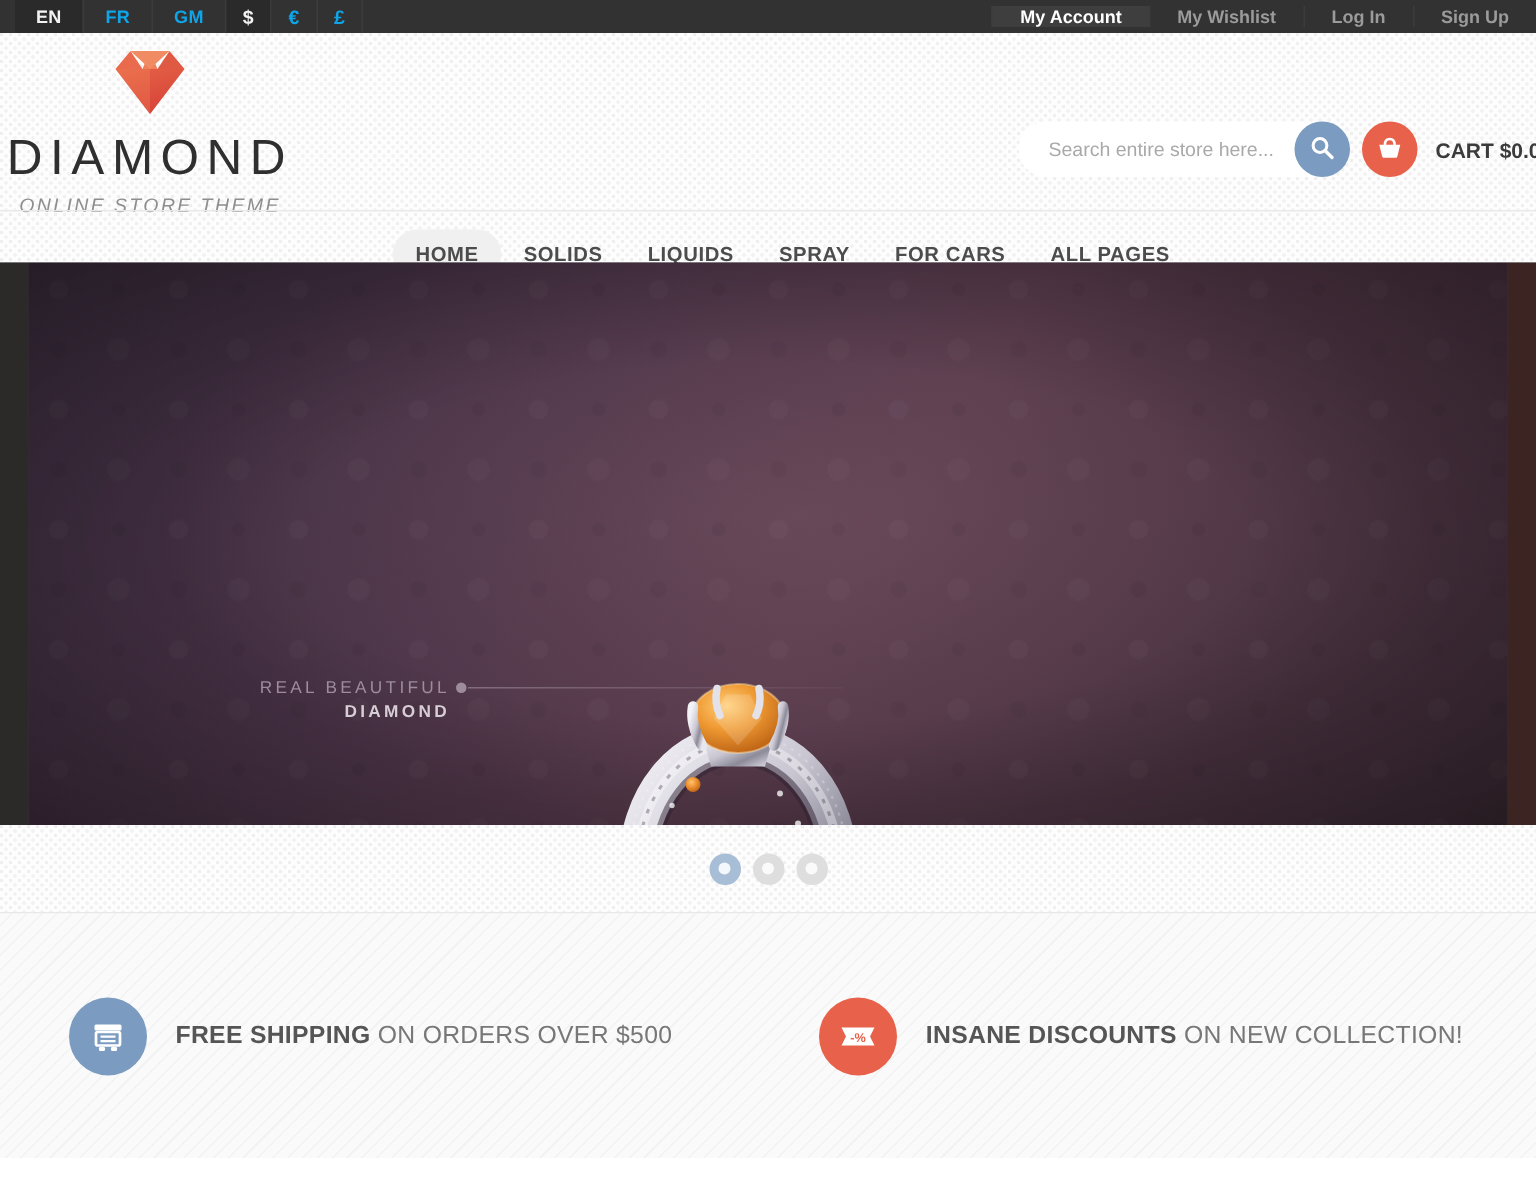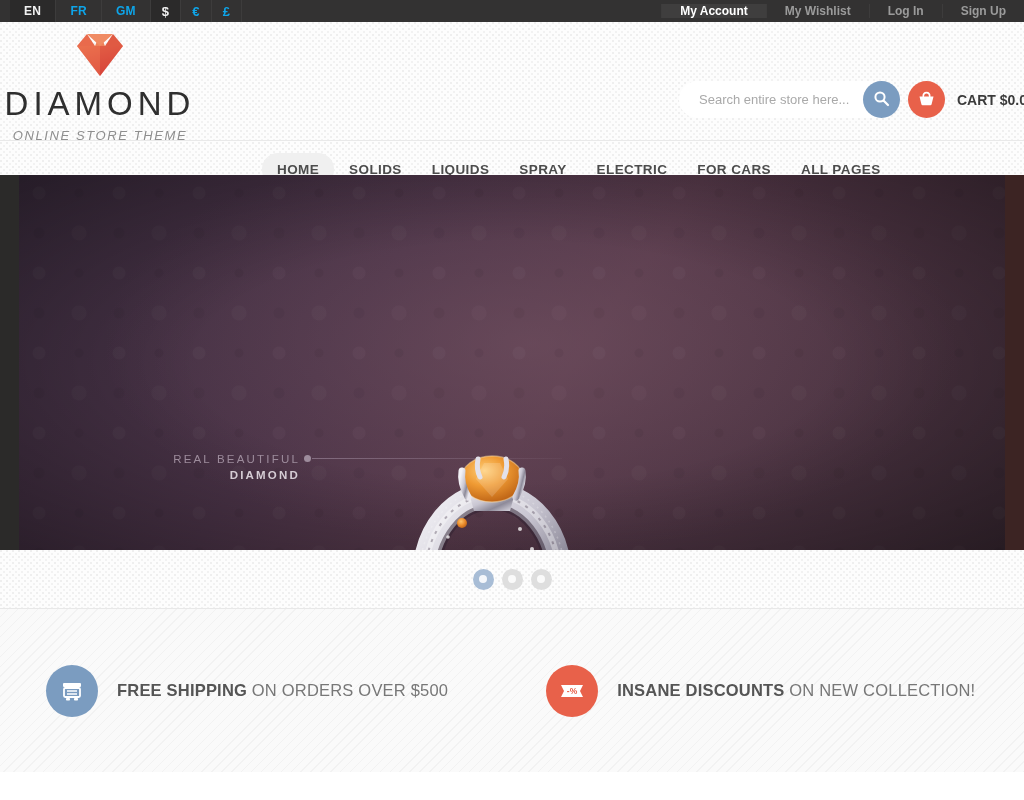--- a/index.html
+++ b/index.html
@@ -337,21 +337,20 @@
       <span class="cart-label">CART $0.00</span>
     </div>
 
     <div class="hr-line"></div>
 
     <div class="nav">
       <div class="nav-item active">HOME</div>
       <div class="nav-item">SOLIDS</div>
       <div class="nav-item">LIQUIDS</div>
       <div class="nav-item">SPRAY</div>
-      <div class="nav-item">ELECTRIC</div>
       <div class="nav-item">FOR CARS</div>
       <div class="nav-item">ALL PAGES</div>
     </div>
 
   </div>
 </div>
 
 <div class="hero">
   <div class="hero-strip-left"></div>
   <div class="hero-strip-right"></div>

